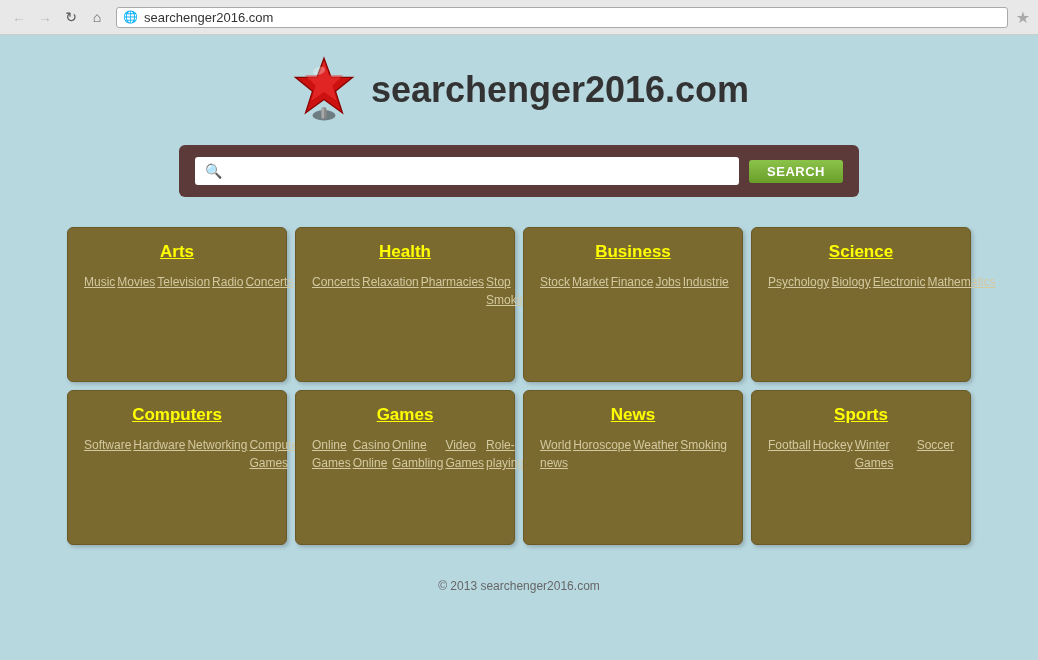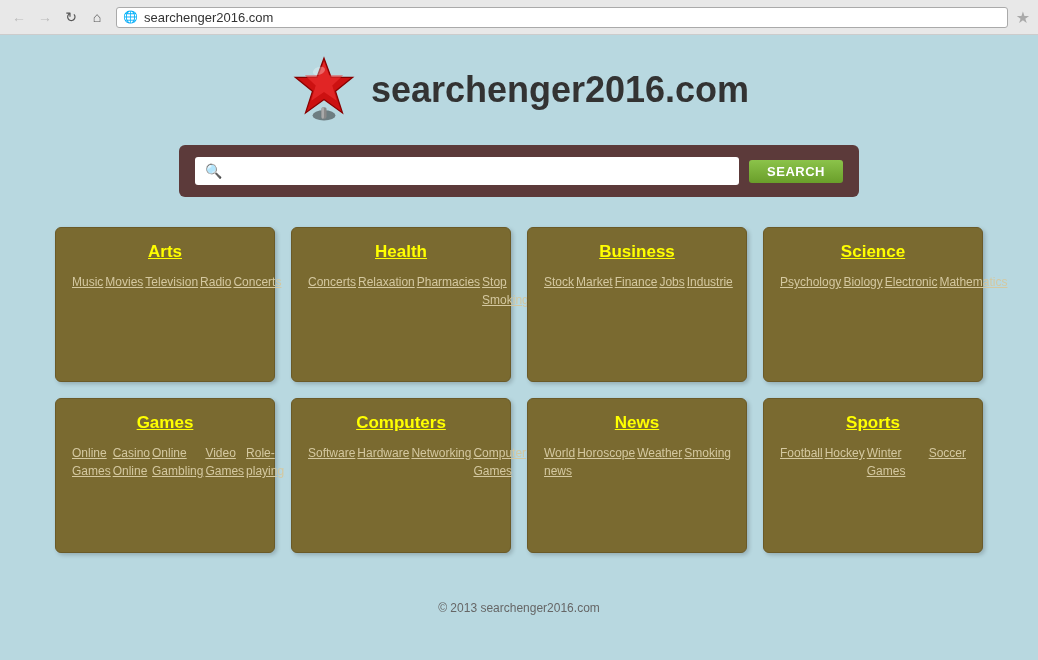--- a/index.html
+++ b/index.html
@@ -125,22 +125,22 @@
       font-size: 13px;
       font-weight: bold;
       cursor: pointer;
       letter-spacing: 0.5px;
     }
 
     
     .categories-grid {
       display: grid;
       grid-template-columns: repeat(4, 220px);
-      gap: 16px;
-      margin-bottom: 38px;
+      gap: 8px;
+      margin-bottom: 24px;
     }
 
     .category-card {
       background: #7a6a30;
       border-radius: 6px;
       padding: 14px 16px 18px;
       min-height: 155px;
       border: 1px solid #6a5a28;
       box-shadow: 2px 2px 4px rgba(0,0,0,0.2);
     }
@@ -254,40 +254,40 @@
       <div class="category-card">
         <div class="category-title">Science</div>
         <ul class="category-links">
           <li><a href="#">Psychology</a></li>
           <li><a href="#">Biology</a></li>
           <li><a href="#">Electronic</a></li>
           <li><a href="#">Mathematics</a></li>
         </ul>
       </div>
       <div class="category-card">
+        <div class="category-title">Computers</div>
+        <ul class="category-links">
+          <li><a href="#">Software</a></li>
+          <li><a href="#">Hardware</a></li>
+          <li><a href="#">Networking</a></li>
+          <li><a href="#">Computer Games</a></li>
+          <li><a href="#">Internet</a></li>
+        </ul>
+      </div>
+      <div class="category-card">
         <div class="category-title">Games</div>
         <ul class="category-links">
           <li><a href="#">Online Games</a></li>
           <li><a href="#">Casino Online</a></li>
           <li><a href="#">Online Gambling</a></li>
           <li><a href="#">Video Games</a></li>
           <li><a href="#">Role-playing</a></li>
         </ul>
       </div>
       <div class="category-card">
-        <div class="category-title">Computers</div>
-        <ul class="category-links">
-          <li><a href="#">Software</a></li>
-          <li><a href="#">Hardware</a></li>
-          <li><a href="#">Networking</a></li>
-          <li><a href="#">Computer Games</a></li>
-          <li><a href="#">Internet</a></li>
-        </ul>
-      </div>
-      <div class="category-card">
         <div class="category-title">News</div>
         <ul class="category-links">
           <li><a href="#">World news</a></li>
           <li><a href="#">Horoscope</a></li>
           <li><a href="#">Weather</a></li>
           <li><a href="#">Smoking</a></li>
         </ul>
       </div>
       <div class="category-card">
         <div class="category-title">Sports</div>

